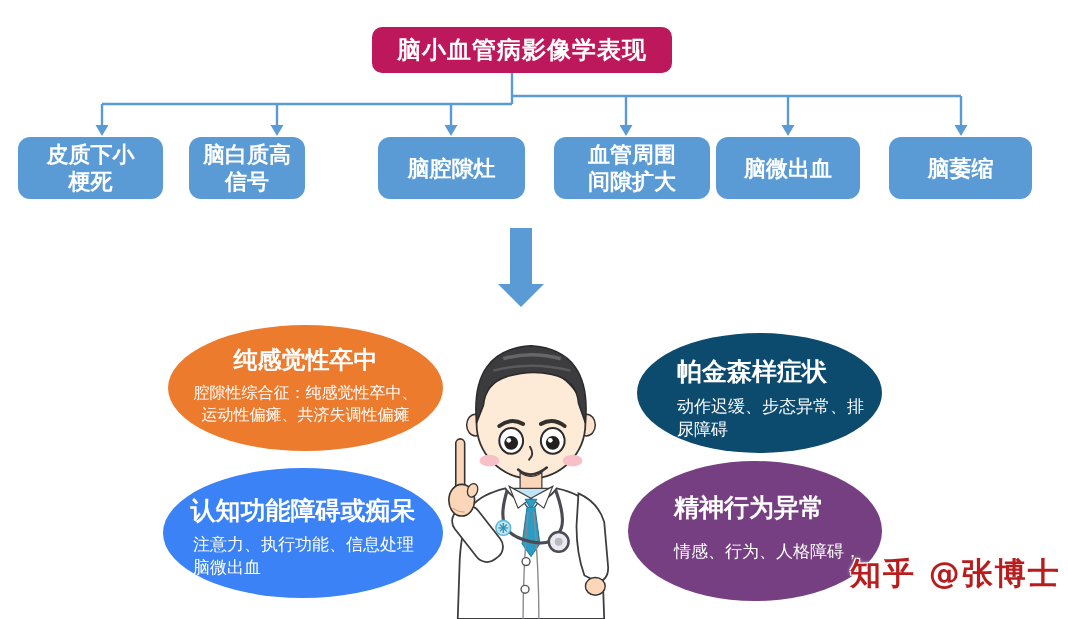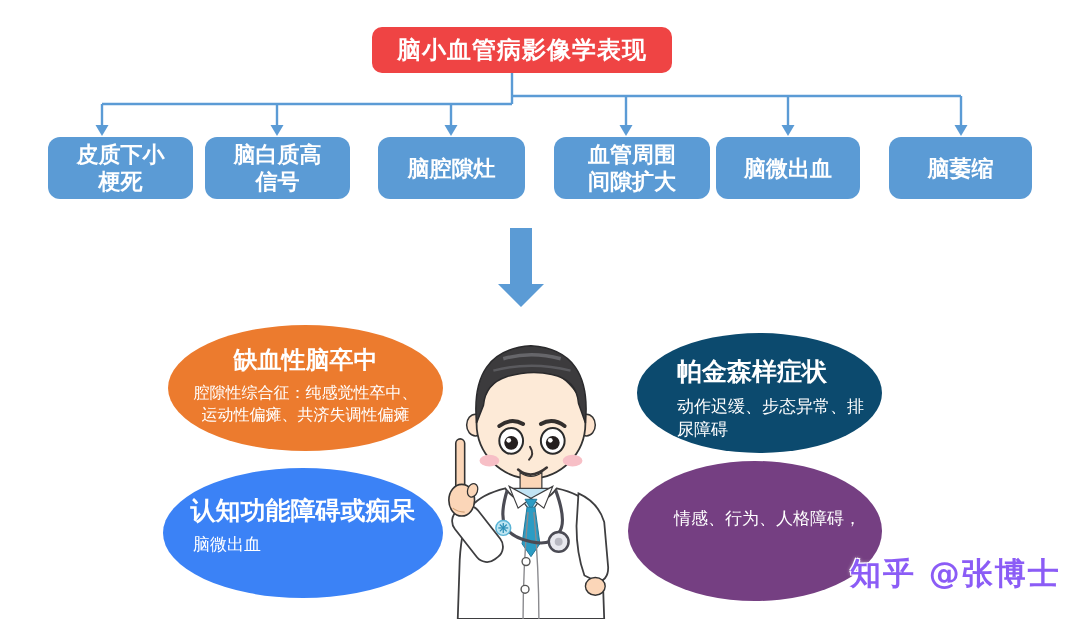--- a/index.html
+++ b/index.html
@@ -1,27 +1,27 @@
 <!DOCTYPE html>
 <html><head>
 <meta charset="utf-8">
 <style>
   html,body{margin:0;padding:0;background:#fff;}
   .canvas{position:relative;width:1068px;height:619px;background:#fff;overflow:hidden;
           font-family:"DejaVu Sans",sans-serif;}
   .layer{position:absolute;left:0;top:0;}
   
-  .rootbox{position:absolute;left:372px;top:27px;width:300px;height:46px;background:#ef4444;
+  .rootbox{position:absolute;left:372px;top:27px;width:300px;height:46px;background:#be185d;
            border-radius:10px;color:#fff;font-weight:700;font-size:24px;letter-spacing:1px;
            display:flex;align-items:center;justify-content:center;z-index:3;}
   
   .imgbox{position:absolute;top:137px;height:62px;background:#5b9bd5;border-radius:12px;color:#fff;
           font-weight:700;font-size:22px;line-height:27px;text-align:center;
           display:flex;flex-direction:column;align-items:center;justify-content:center;z-index:3;}
-  .b1{left:48px;width:145px}.b2{left:205px;width:145px}.b3{left:378px;width:147px}
+  .b1{left:18px;width:145px}.b2{left:189px;width:116px}.b3{left:378px;width:147px}
   .b4{left:554px;width:156px}.b5{left:716px;width:144px}.b6{left:889px;width:143px}
   .box-line{display:block;}
   
   .ellipse{position:absolute;border-radius:50%;color:#fff;box-sizing:border-box;z-index:2;}
   .el-title{font-weight:700;display:block;}
   .el-desc{display:block;}
   .desc-line{display:block;}
   .el-orange{left:168px;top:325px;width:275px;height:126px;background:#ec7b2e;text-align:center;padding-top:19px;}
   .el-orange .el-title{font-size:24px;}
   .el-orange .el-desc{font-size:16px;line-height:22px;margin-top:6px;}
@@ -31,21 +31,21 @@
   .el-pink{left:163px;top:468px;width:280px;height:130px;background:#3b82f6;padding-top:26px;}
   .el-pink .el-title{font-size:25px;text-align:center;}
   .el-pink .el-desc{font-size:17px;line-height:23px;margin-top:6px;padding-left:30px;text-align:left;}
   .el-purple{left:628px;top:461px;width:254px;height:140px;background:#753f82;text-align:left;padding:30px 8px 0 46px;}
   .el-purple .el-title{font-size:25px;}
   .el-purple .el-desc{font-size:17px;line-height:23px;margin-top:16px;font-family:Liberation Serif, serif;}
   
   .doctor{position:absolute;left:418px;top:332px;width:222px;height:287px;z-index:4;}
   
   .watermark{position:absolute;left:850px;top:553px;z-index:10;font-size:31px;font-weight:700;
-             letter-spacing:2px;color:#8b5cf6;
+             letter-spacing:2px;color:#b91c1c;
              text-shadow:-1px -1px 0 #fff,1px -1px 0 #fff,-1px 1px 0 #fff,1px 1px 0 #fff,0 0 4px #fff;}
 </style>
 </head>
 <body>
 
 <div class="canvas">
 
   <svg class="layer" width="1068" height="619" viewBox="0 0 1068 619">
     <g stroke="#5b9bd5" stroke-width="2.4" fill="none">
       <path d="M512 73 L512 104"></path>
@@ -89,40 +89,42 @@
     <span class="box-line">间隙扩大</span>
   </div>
   <div class="imgbox b6">
     <span class="box-line">脑萎缩</span>
   </div>
   <div class="imgbox b5">
     <span class="box-line">脑微出血</span>
   </div>
 
   <div class="ellipse el-orange">
-    <span class="el-title">缺血性脑卒中</span>
+    <span class="el-title">纯感觉性卒中</span>
     <span class="el-desc">
       <span class="desc-line">腔隙性综合征：纯感觉性卒中、</span>
       <span class="desc-line">运动性偏瘫、共济失调性偏瘫</span>
     </span>
   </div>
   <div class="ellipse el-teal">
     <span class="el-title">帕金森样症状</span>
     <span class="el-desc">
       <span class="desc-line">动作迟缓、步态异常、排</span>
       <span class="desc-line">尿障碍</span>
     </span>
   </div>
   <div class="ellipse el-pink">
     <span class="el-title">认知功能障碍或痴呆</span>
     <span class="el-desc">
+      <span class="desc-line">注意力、执行功能、信息处理</span>
       <span class="desc-line">脑微出血</span>
     </span>
   </div>
   <div class="ellipse el-purple">
+    <span class="el-title">精神行为异常</span>
     <span class="el-desc">
       <span class="desc-line">情感、行为、人格障碍，</span>
     </span>
   </div>
 
   <svg class="doctor" viewBox="0 0 220 290">
 
     <ellipse cx="56" cy="94" rx="9" ry="11" fill="#fde3cd" stroke="#333" stroke-width="1.5"></ellipse>
     <ellipse cx="168" cy="94" rx="9" ry="11" fill="#fde3cd" stroke="#333" stroke-width="1.5"></ellipse>
 

